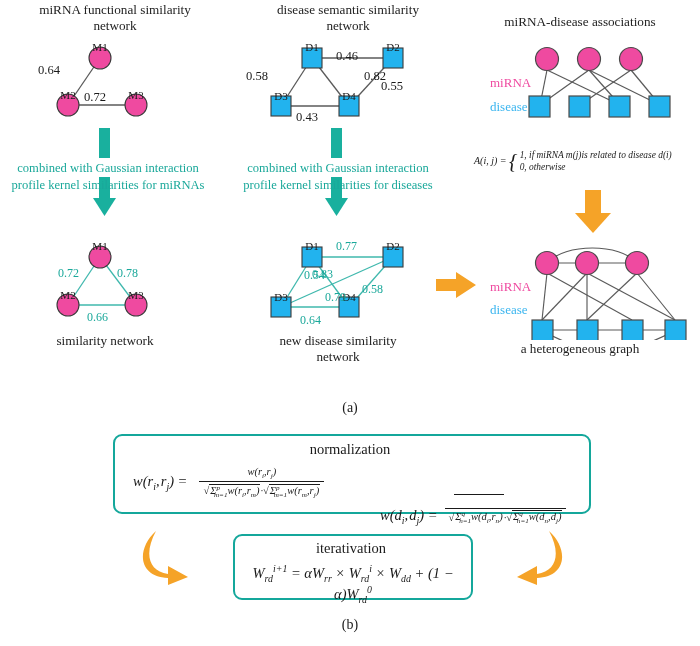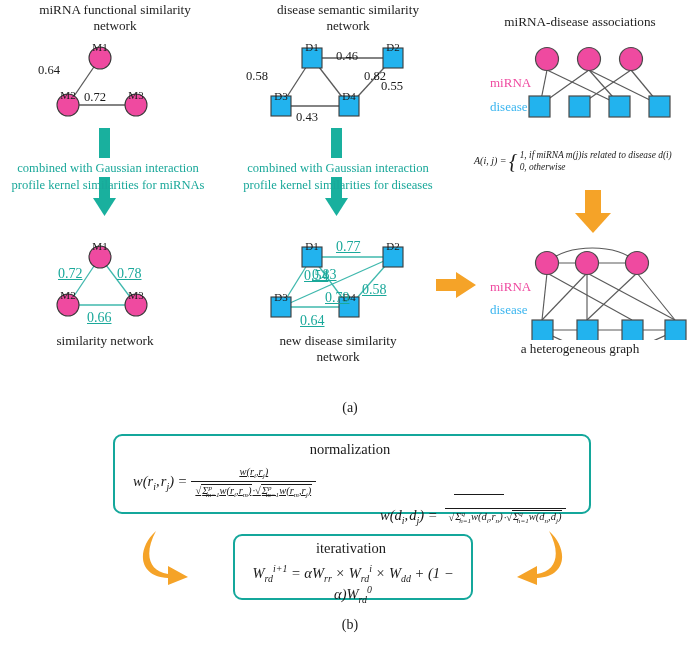--- a/index.html
+++ b/index.html
@@ -4,21 +4,21 @@
 <style>
   html,body{margin:0;padding:0;background:#ffffff;}
   body{width:700px;height:646px;position:relative;overflow:hidden;
        font-family:"Liberation Serif", serif;color:#1a1a1a;}
   .abs{position:absolute;}
   .ttl{font-size:13.2px;text-align:center;line-height:1.22;color:#222;}
   .cap{font-size:13.2px;text-align:center;line-height:1.22;color:#222;}
   .tealtxt{color:#1aa89a;font-size:12.6px;text-align:center;line-height:1.35;}
   .nodelbl{font-size:11px;color:#1a1a1a;text-align:center;font-family:"Liberation Serif",serif;}
   .edgelbl{font-size:12.6px;color:#1a1a1a;}
-  .edgelbl-teal{font-size:14px;color:#1aa89a;text-decoration:underline;}
+  .edgelbl-teal{font-size:12px;color:#1aa89a;}
   .sidelbl-m{color:#ef4aa0;font-size:13px;margin-top:24px;}
   .sidelbl-d{color:#3ab5ef;font-size:13px;}
   .panellbl{font-size:14px;text-align:center;width:100%;}
   .box{position:absolute;border:2.4px solid #14a79b;border-radius:9px;background:#fff;}
   .boxhdr{text-align:center;font-size:14.5px;color:#1a1a1a;}
   .math{font-family:"Liberation Serif",serif;font-style:italic;font-size:14px;color:#1a1a1a;}
   .frac{display:inline-block;vertical-align:middle;text-align:center;}
   .frac .num{display:block;padding:0 4px 1px 4px;font-size:10.5px;}
   .frac .den{display:block;border-top:1.1px solid #1a1a1a;padding:1px 4px 0 4px;font-size:10.5px;}
   sub{font-size:.68em;} sup{font-size:.68em;}
@@ -210,21 +210,21 @@
     <span style="display:block">a heterogeneous graph</span>
   </div>
 
 <div class="abs panellbl" style="left:0;top:400px;width:700px;">(a)</div>
 
 <div class="box" style="left:113px;top:434px;width:474px;height:76px;"></div>
 <div class="abs boxhdr" style="left:113px;top:441px;width:474px;">normalization</div>
 
 <div class="abs" style="left:133px;top:466px;">
   <span class="math" style="font-size:14.5px;">w(r<sub>i</sub>, r<sub>j</sub>) =</span>
-  <span class="frac math" style="margin-left:0;text-decoration:underline;">
+  <span class="frac math" style="margin-left:8px;">
     <span class="num">w(r<sub>i</sub>,r<sub>j</sub>)</span>
     <span class="den">√<span style="border-top:1px solid #1a1a1a;padding:0 1px;">Σ<sup>p</sup><sub style="margin-left:-6px;">m=1</sub>w(r<sub>i</sub>,r<sub>m</sub>)</span>·√<span style="border-top:1px solid #1a1a1a;padding:0 1px;">Σ<sup>p</sup><sub style="margin-left:-6px;">m=1</sub>w(r<sub>m</sub>,r<sub>j</sub>)</span></span>
   </span>
 </div>
 
 <div class="abs" style="left:380px;top:466px;margin-top:40px;">
   <span class="math" style="font-size:14.5px;">w(d<sub>i</sub>, d<sub>j</sub>) =</span>
   <span class="frac math" style="margin-left:3px;">
     <span class="den">√<span style="border-top:1px solid #1a1a1a;padding:16px 1px;">Σ<sup>q</sup><sub style="margin-left:-6px;">n=1</sub>w(d<sub>i</sub>,r<sub>n</sub>)</span>·√<span style="border-top:1px solid #1a1a1a;padding:0 1px;">Σ<sup>q</sup><sub style="margin-left:-6px;">n=1</sub>w(d<sub>n</sub>,d<sub>j</sub>)</span></span>
   </span>

